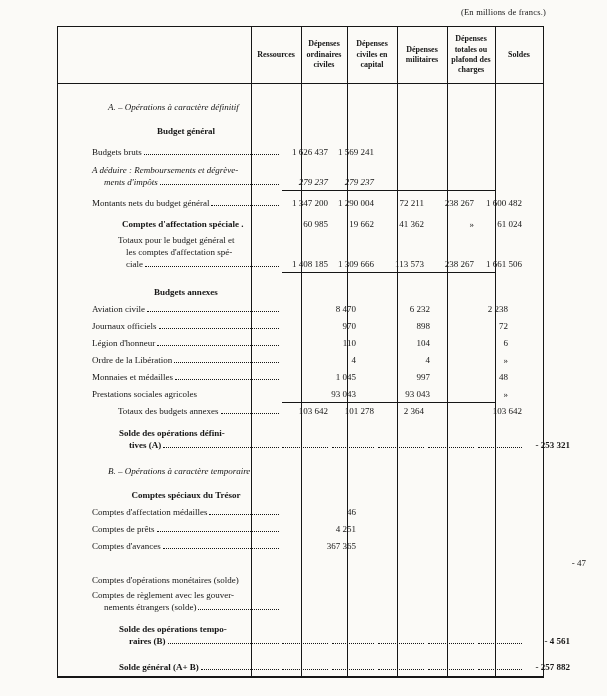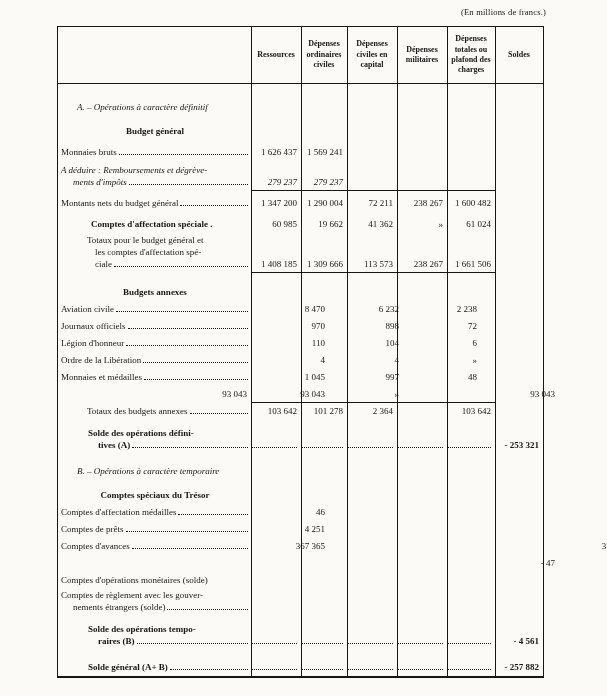--- a/index.html
+++ b/index.html
@@ -6,21 +6,21 @@
   html,body{margin:0;padding:0;}
   .page{position:relative;width:607px;height:696px;background:var(--paper);
         font-family:Liberation Serif, serif;color:var(--ink);overflow:hidden;}
   .unit-note{position:absolute;top:7px;left:57px;width:489px;text-align:right;font-size:8.5px;letter-spacing:.2px;}
   .budget-table{position:absolute;left:57px;top:26px;width:485px;border:1px solid var(--ink);border-bottom-width:2px;background:transparent;}
   .vsep{position:absolute;top:0;bottom:0;width:0;border-left:1px solid var(--ink);}
   .hdr,.row{display:grid;grid-template-columns:193px 50px 46px 50px 50px 48px 48px;}
   .hdr{height:56px;border-bottom:1px solid var(--ink);}
   .hcell{display:flex;align-items:center;justify-content:center;text-align:center;
          font-weight:bold;font-size:8px;line-height:1.3;padding:1px 2px;}
-  .tbody{padding-top:6px;}
+  .tbody{padding-top:6px;margin-left:31px;}
   .row{position:relative;}
   .cell{display:flex;flex-direction:column;justify-content:flex-end;min-width:0;}
   .label-cell{padding:0 2px 3px 3px;font-size:9px;line-height:12px;}
   .num-cell{align-items:flex-end;padding:0 4px 3px 0;font-size:9px;line-height:12px;white-space:nowrap;}
   .num-cell span{display:block;}
   .lline{display:flex;align-items:baseline;min-width:0;}
   .ltext{white-space:nowrap;}
   .dots{flex:1 1 8px;min-width:8px;border-bottom:1.3px dotted var(--ink);margin:0 1px 2px 2px;}
   .dots.full{width:100%;flex:none;margin:0 0 3px 0;}
   
@@ -88,21 +88,21 @@
           <div class="cell num-cell"></div>
           <div class="cell num-cell"></div>
           <div class="cell num-cell"></div>
           <div class="cell num-cell"></div>
           <div class="cell num-cell"></div>
           <div class="cell num-cell soldes"></div>
         </div>
         <div class="row t-item-lg">
           <div class="cell label-cell">
             <div class="lline">
-              <span class="ltext">Monnaies bruts</span>
+              <span class="ltext">Budgets bruts</span>
               <span class="dots"></span>
             </div>
           </div>
           <div class="cell num-cell">
             <span>1 626 437</span>
           </div>
           <div class="cell num-cell">
             <span>1 569 241</span>
           </div>
           <div class="cell num-cell"></div>
@@ -325,20 +325,25 @@
           <div class="cell num-cell">
             <span>48</span>
           </div>
           <div class="cell num-cell"></div>
           <div class="cell num-cell">
             <span>1 045</span>
           </div>
           <div class="cell num-cell soldes"></div>
         </div>
         <div class="row t-item rule-below">
+          <div class="cell label-cell">
+            <div class="lline">
+              <span class="ltext">Prestations sociales agricoles</span>
+            </div>
+          </div>
           <div class="cell num-cell">
             <span>93 043</span>
           </div>
           <div class="cell num-cell">
             <span>93 043</span>
           </div>
           <div class="cell num-cell">
             <span>»</span>
           </div>
           <div class="cell num-cell"></div>

